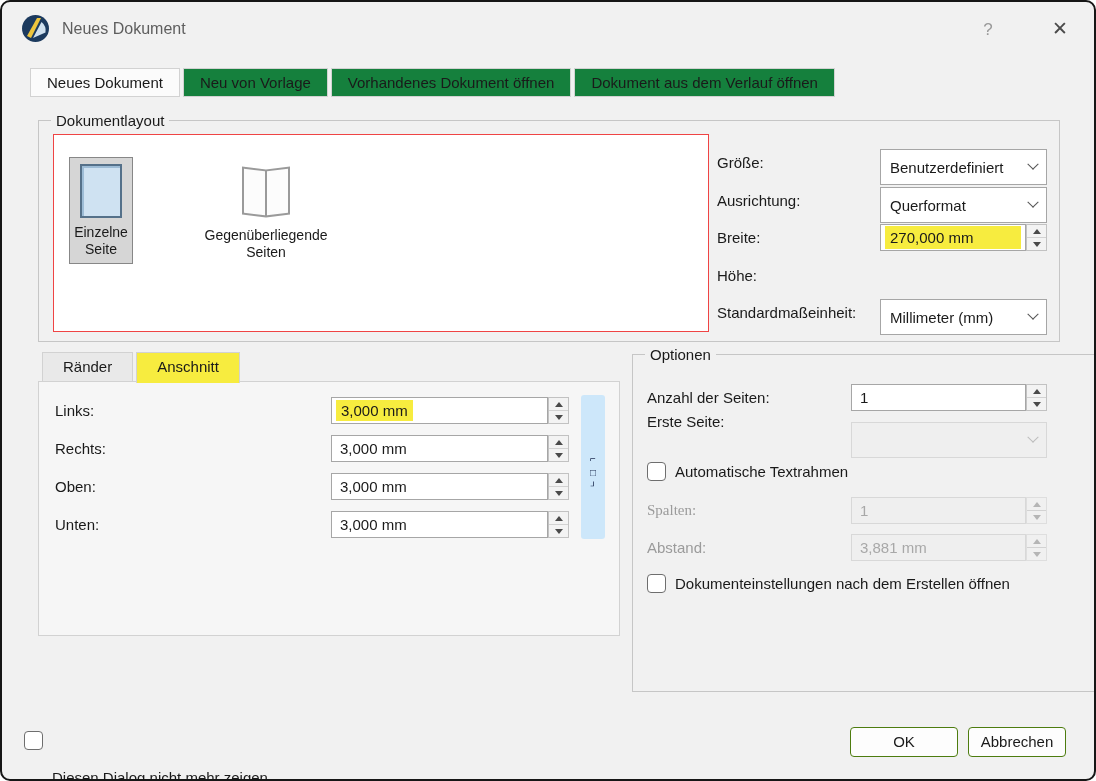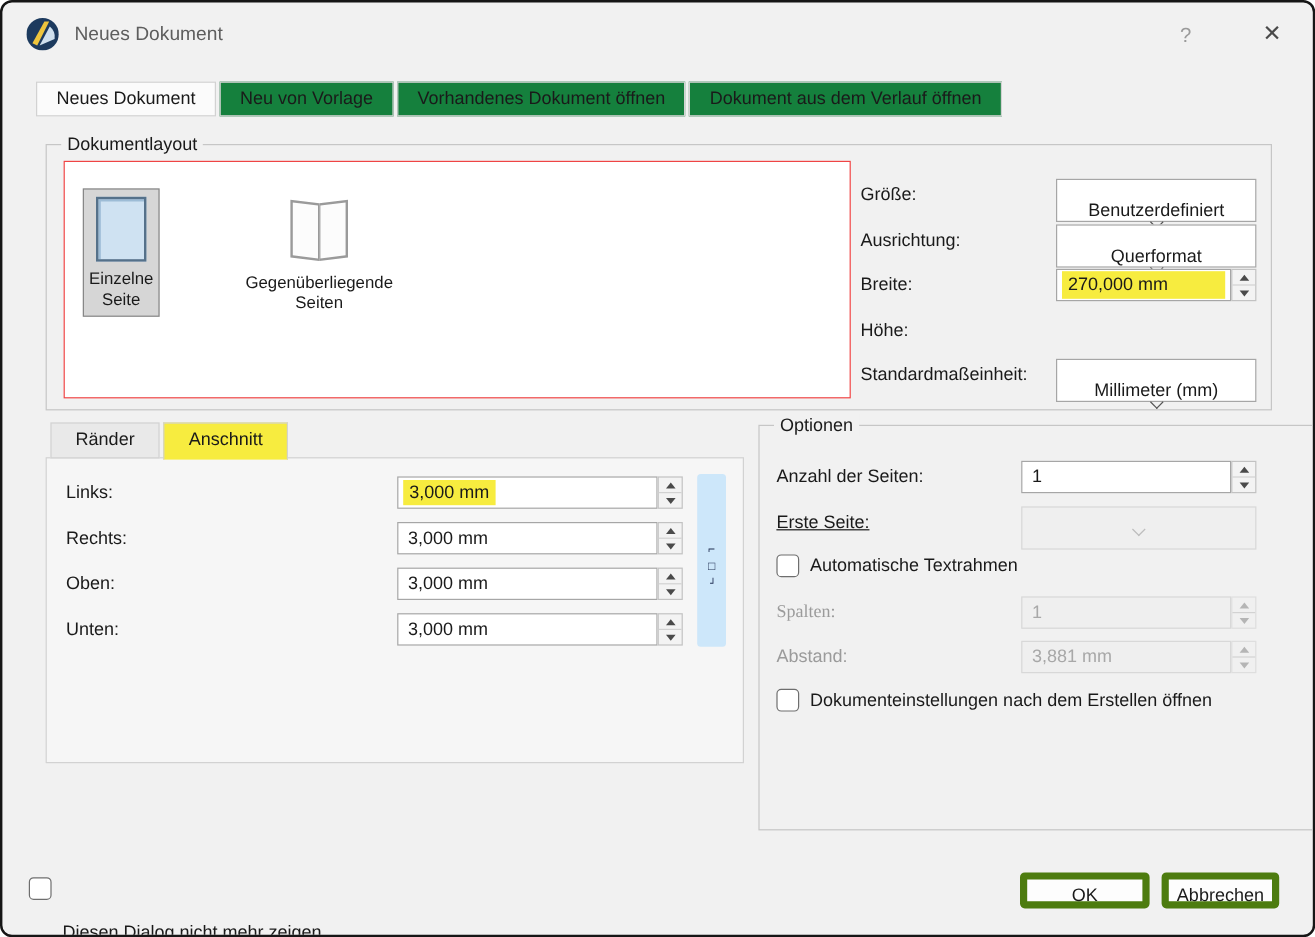--- a/index.html
+++ b/index.html
@@ -41,21 +41,21 @@
   .book { display:flex; justify-content:center; margin:0 auto 8px auto; width:56px; height:54px; align-items:center; }
   .book .bl, .book .br { width:24px; height:48px; background:#fcfcfc; border:2px solid #9a9a9a; }
   .book .bl { transform:skewY(7deg); border-right-width:1px; }
   .book .br { transform:skewY(-7deg); border-left-width:1px; }
 
   
   .flabel { position:absolute; font-size:15px; line-height:27px; white-space:nowrap; }
   .flabel.dim { color:#9b9b9b; }
   .ctrl { position:absolute; height:27px; }
   .dropdown { display:flex; align-items:center; justify-content:space-between; background:#ffffff;
-              border:1px solid #a6a6a6; padding:17px 9px; height:27px; cursor:default;flex-direction:column; }
+              border:1px solid #a6a6a6; padding:17px 9px; height:27px; cursor:default; }
   .dropdown .chev { width:8px; height:8px; border-right:1.7px solid #555; border-bottom:1.7px solid #555;
                     transform:rotate(45deg) translate(-2px,-2px); flex:0 0 auto; }
   .dropdown.disabled { background:#efefef; border-color:#d8d8d8; color:#a8a8a8; }
   .dropdown.disabled .chev { border-color:#bdbdbd; }
   .spinwrap { display:flex; gap:0; }
   .fieldbox { flex:1; display:flex; align-items:center; background:#ffffff;
               border:1px solid #a6a6a6; padding:0 8px; height:27px; }
   .spincol { width:21px; height:27px; background:#f3f3f3; border:1px solid #c2c2c2;
              display:flex; flex-direction:column; }
   .spin { flex:1; display:flex; align-items:center; justify-content:center; cursor:default; }
@@ -83,21 +83,21 @@
               background:#cde7fa; border-radius:3px; display:flex; justify-content:center;
               padding-top:8px; }
   .bleedbar span { writing-mode:vertical-rl; font-size:10px; color:#1d2b4f; letter-spacing:3px; }
 
   
   .checkbox { position:absolute; width:19px; height:19px; background:#ffffff;
               border:1px solid #6e6e6e; border-radius:4px; cursor:default; }
   .cblabel { position:absolute; font-size:15px; line-height:21px; white-space:nowrap; }
 
   
-  .btn { position:absolute; height:30px; background:#fdfdfd; border:6px solid #4d7c0f;
+  .btn { position:absolute; height:30px; background:#fdfdfd; border:1px solid #4d7c0f;
          border-radius:4px; font-size:15px; text-align:center; line-height:28px; cursor:default; }
 </style>
 </head>
 <body>
 
 <div class="dialog">
 
   <div class="titlebar">
     <svg class="app-icon" viewBox="0 0 27 27">
       <circle cx="13.5" cy="13.5" r="13.5" fill="#1c3a5e"></circle>
@@ -227,21 +227,21 @@
     <div class="spinwrap ctrl" style="left:218px; top:29px; width:196px;">
       <div class="fieldbox">
         <span>1</span>
       </div>
       <div class="spincol">
         <div class="spin up"></div>
         <div class="spin down"></div>
       </div>
     </div>
 
-    <span class="flabel" style="left:14px; top:67px;text-decoration:underline;">Erste Seite:</span>
+    <span class="flabel" style="left:14px; top:53px;">Erste Seite:</span>
     <div class="dropdown disabled ctrl" style="left:218px; top:67px; width:196px;">
       <span></span>
       <span class="chev"></span>
     </div>
 
     <div class="checkbox" style="left:14px; top:107px;"></div>
     <span class="cblabel" style="left:42px; top:106px;">Automatische Textrahmen</span>
 
     <span class="flabel dim" style="left:14px; top:142px;font-family:Liberation Serif, serif;">Spalten:</span>
     <div class="spinwrap disabled ctrl" style="left:218px; top:142px; width:196px;">

